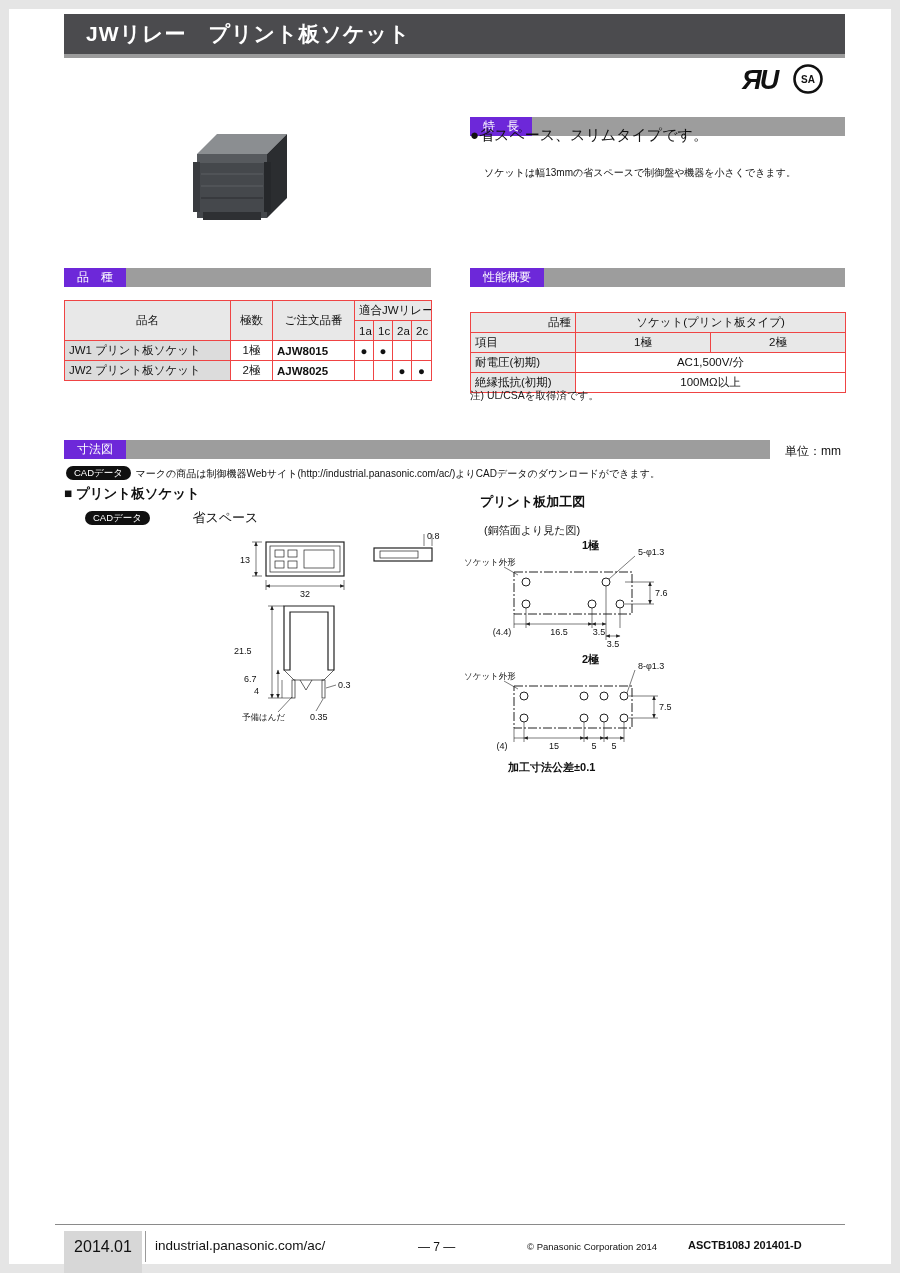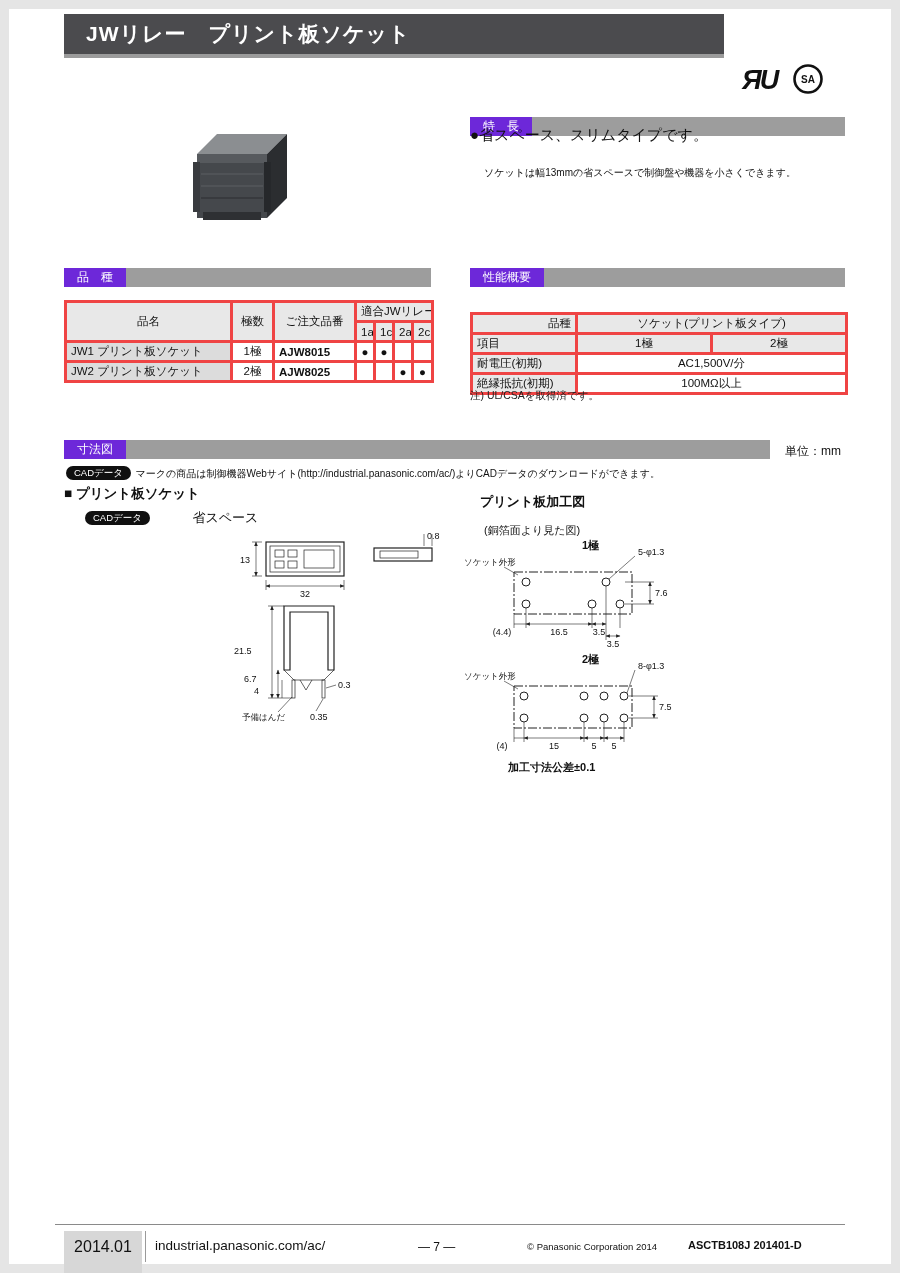--- a/index.html
+++ b/index.html
@@ -1,31 +1,31 @@
 <!DOCTYPE html>
 <html><head>
 <meta charset="utf-8">
 <style>
   *{margin:0;padding:0;box-sizing:border-box}
   html,body{width:900px;height:1273px}
   body{position:relative;background:#e5e5e5;font-family:"Liberation Sans","DejaVu Sans",sans-serif;color:#111;overflow:hidden}
   .page{position:absolute;left:9px;top:9px;width:882px;height:1255px;background:#fff}
   .abs{position:absolute}
   
-  .hdrbar{left:64px;top:14px;width:660px;height:44px;background:#4b4b4e;color:#fff;
+  .hdrbar{left:64px;top:14px;width:781px;height:44px;background:#4b4b4e;color:#fff;
           font-size:21px;font-weight:bold;line-height:40px;padding-left:22px;letter-spacing:1px;
           border-bottom:4px solid #9b9b9b;white-space:nowrap}
   .ulmark{font-size:27px;font-weight:bold;font-style:italic;letter-spacing:-2px}
   
   .secbar{display:flex;height:19px}
   .seclabel{background:#6d28d9;color:#fff;font-size:12px;line-height:19px;padding:0 13px;white-space:nowrap}
   .secfill{flex:1;background:#9d9d9d}
   
   table{border-collapse:collapse;table-layout:fixed}
-  .t td{border:3px solid #ef4444;font-size:11.5px;padding:0 4px;height:20px;overflow:hidden;white-space:nowrap}
+  .t td{border:1px solid #ef4444;font-size:11.5px;padding:0 4px;height:20px;overflow:hidden;white-space:nowrap}
   .hd{background:#e8e8e8;text-align:center}
   .namecell{background:#dcdcdc;text-align:left;padding-left:6px}
   .part{font-weight:bold;font-size:12px}
   .ctr{text-align:center}
   .dot{text-align:center;font-size:9px;padding:0}
   .note{font-size:10.5px;color:#222}
   
   .cadpill{display:inline-block;background:#101010;color:#fff;font-size:9.5px;line-height:14px;
            padding:0 8px;border-radius:8px;vertical-align:middle}
   .small{font-size:10px}

